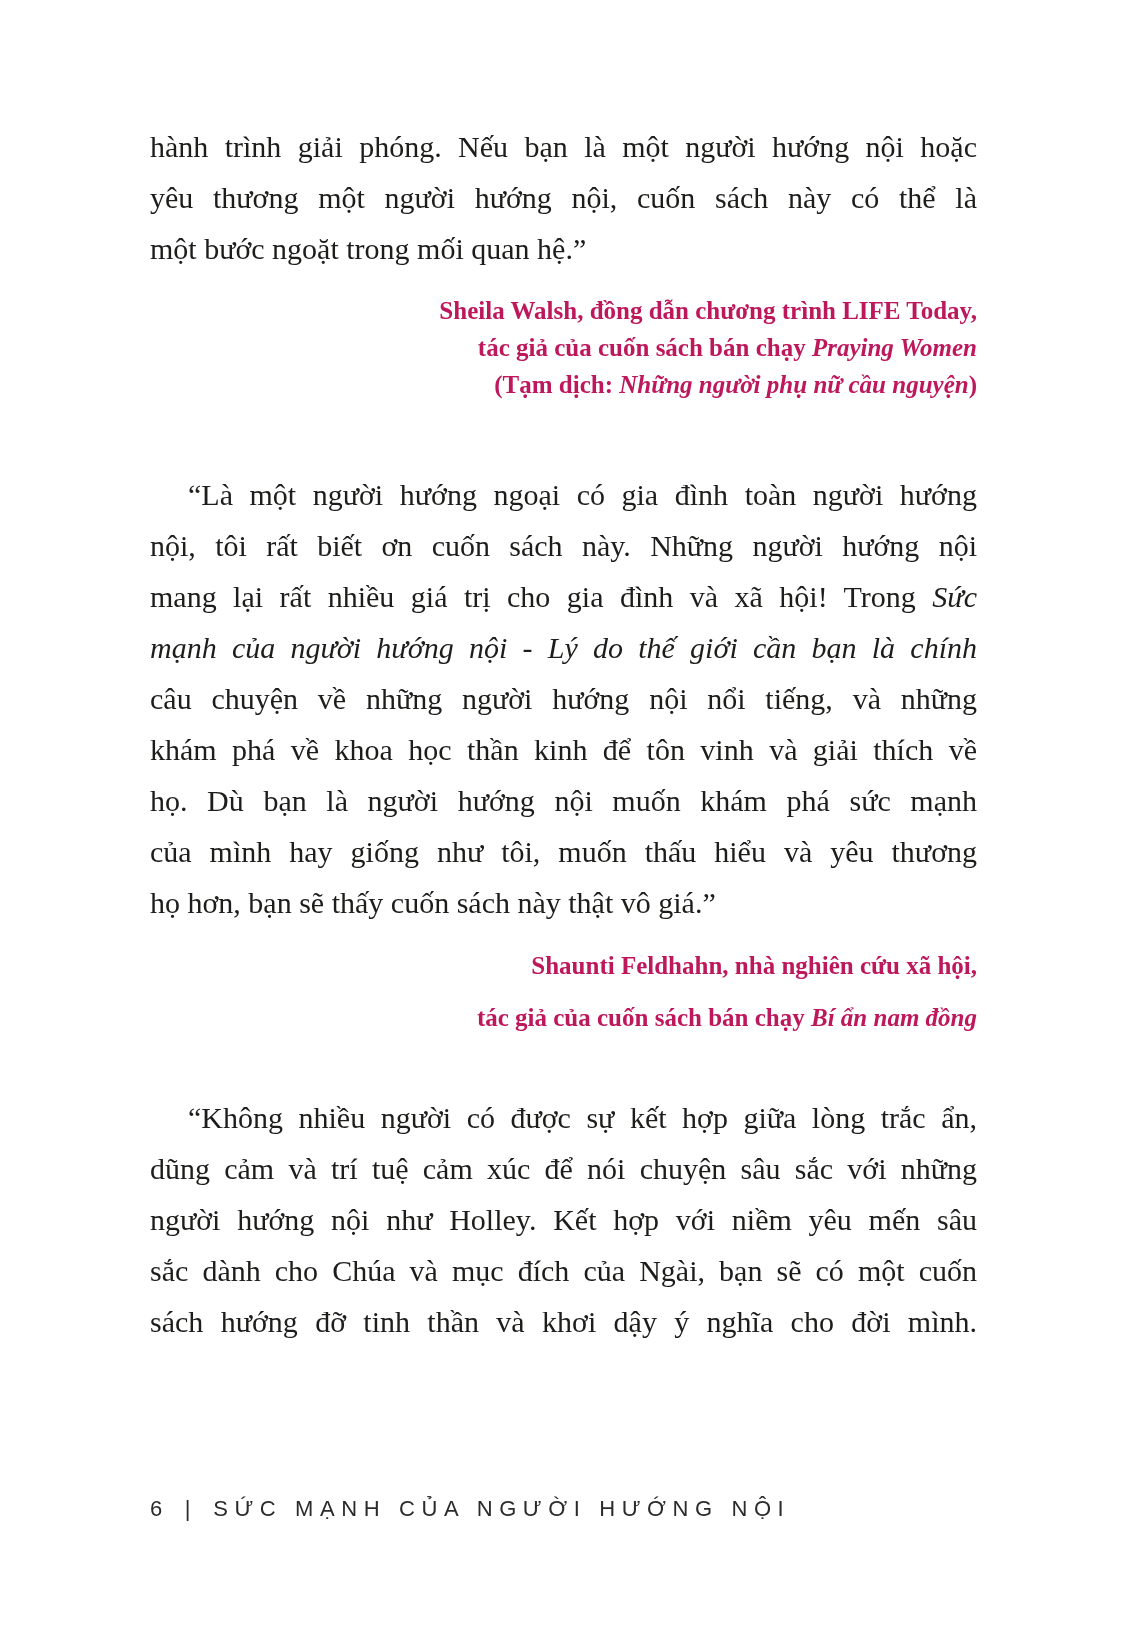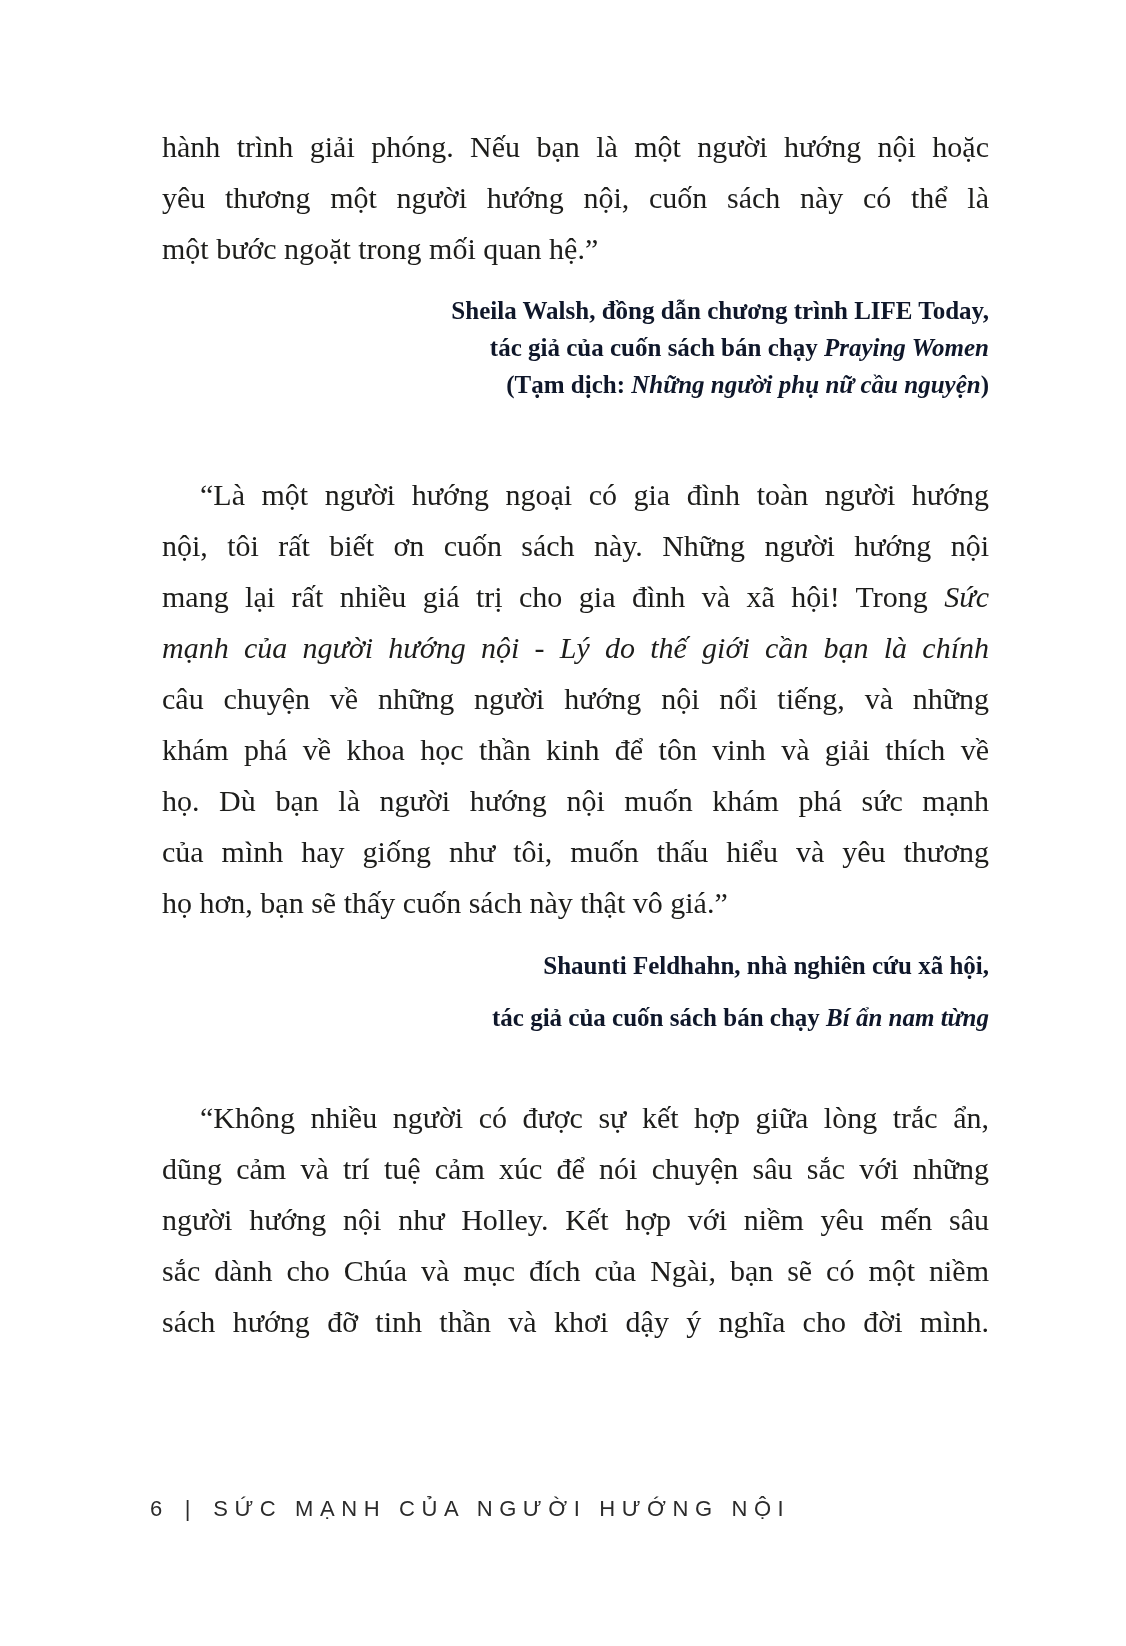--- a/index.html
+++ b/index.html
@@ -6,21 +6,21 @@
   .page {
     position: relative;
     width: 1126px;
     height: 1646px;
     background: #ffffff;
     overflow: hidden;
     font-family: "Liberation Serif", serif;
   }
   .content {
     position: absolute;
-    left: 162px;
+    left: 150px;
     top: 121px;
     width: 827px;
   }
   .block { margin: 0; }
   
   .block:nth-child(2) { margin-top: 18px; }   
   .block:nth-child(3) { margin-top: 66px; }   
   .block:nth-child(4) { margin-top: 12px; }   
   .block:nth-child(4) .line { line-height: 52px; }
   .block:nth-child(5) { margin-top: 48px; }   
@@ -35,21 +35,21 @@
   }
   .paragraph .line.last {
     text-align: left;
     text-align-last: left;
   }
   .line.indent { text-indent: 38px; }
 
   .attribution .line {
     font-size: 25px;
     line-height: 37px;
-    color: #0f172a;
+    color: #be185d;
     font-weight: bold;
     text-align: left;
     text-align-last: right;
     white-space: nowrap;
   }
 
   .seg-n  { font-style: normal; }
   .seg-i  { font-style: italic; }
   .seg-b  { font-weight: bold; }
   .seg-bi { font-weight: bold; font-style: italic; }
@@ -88,27 +88,27 @@
         <div class="line"><span class="seg-n">mang lại rất nhiều giá trị cho gia đình và xã hội! Trong </span><span class="seg-i">Sức</span></div>
         <div class="line"><span class="seg-i">mạnh của người hướng nội - Lý do thế giới cần bạn là chính</span></div>
         <div class="line"><span class="seg-n">câu chuyện về những người hướng nội nổi tiếng, và những</span></div>
         <div class="line"><span class="seg-n">khám phá về khoa học thần kinh để tôn vinh và giải thích về</span></div>
         <div class="line"><span class="seg-n">họ. Dù bạn là người hướng nội muốn khám phá sức mạnh</span></div>
         <div class="line"><span class="seg-n">của mình hay giống như tôi, muốn thấu hiểu và yêu thương</span></div>
         <div class="line last"><span class="seg-n">họ hơn, bạn sẽ thấy cuốn sách này thật vô giá.”</span></div>
       </div>
       <div class="block attribution">
         <div class="line"><span class="seg-b">Shaunti Feldhahn, nhà nghiên cứu xã hội,</span></div>
-        <div class="line last"><span class="seg-b">tác giả của cuốn sách bán chạy </span><span class="seg-bi">Bí ẩn nam từng</span></div>
+        <div class="line last"><span class="seg-b">tác giả của cuốn sách bán chạy </span><span class="seg-bi">Bí ẩn nam đồng</span></div>
       </div>
       <div class="block paragraph">
         <div class="line indent"><span class="seg-n">“Không nhiều người có được sự kết hợp giữa lòng trắc ẩn,</span></div>
         <div class="line"><span class="seg-n">dũng cảm và trí tuệ cảm xúc để nói chuyện sâu sắc với những</span></div>
         <div class="line"><span class="seg-n">người hướng nội như Holley. Kết hợp với niềm yêu mến sâu</span></div>
-        <div class="line"><span class="seg-n">sắc dành cho Chúa và mục đích của Ngài, bạn sẽ có một niềm</span></div>
+        <div class="line"><span class="seg-n">sắc dành cho Chúa và mục đích của Ngài, bạn sẽ có một cuốn</span></div>
         <div class="line"><span class="seg-n">sách hướng đỡ tinh thần và khơi dậy ý nghĩa cho đời mình.</span></div>
       </div>
     </div>
   <div class="footer">
     <span>6</span>
     <span class="divider">|</span>
     <span>SỨC MẠNH CỦA NGƯỜI HƯỚNG NỘI</span>
   </div>
 </div>
 

